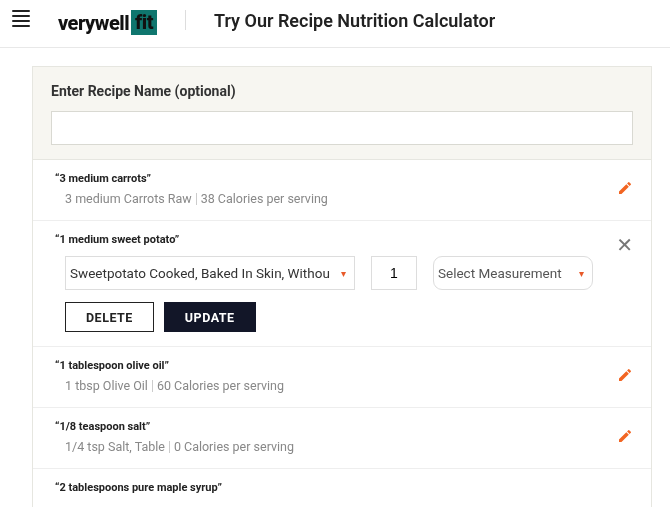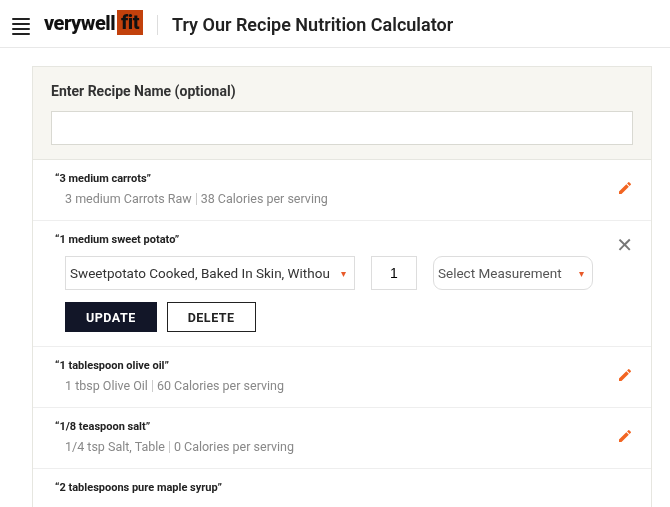--- a/index.html
+++ b/index.html
@@ -5,24 +5,24 @@
   * { box-sizing: border-box; margin: 0; padding: 0; }
   body {
     font-family: -apple-system, BlinkMacSystemFont, "Segoe UI", Roboto, Helvetica, Arial, sans-serif;
     background: #fff;
     width: 670px;
     height: 507px;
     overflow: hidden;
   }
   .header {
     display: flex;
-    align-items: flex-end;
+    align-items: flex-start;
     padding: 10px 12px 12px 12px;
     border-bottom: 1px solid #e8e8e8;
-    gap: 14px;
+    gap: 28px;
   }
   .menu-icon {
     display: flex;
     flex-direction: column;
     gap: 3px;
     cursor: pointer;
   }
   .menu-icon span {
     width: 18px;
     height: 2px;
@@ -31,21 +31,21 @@
   }
   .brand {
     font-weight: 800;
     font-size: 20px;
     letter-spacing: -0.5px;
     color: #111;
     display: flex;
     align-items: center;
   }
   .brand .fit {
-    background: #c2410c;
+    background: #0f766e;
     padding: 0px 4px 1px 4px;
     margin-left: 2px;
     font-weight: 800;
   }
   .header-divider {
     width: 1px;
     height: 20px;
     background: #ddd;
   }
   .tagline {
@@ -233,25 +233,25 @@
           <span>Sweetpotato Cooked, Baked In Skin, Withou</span>
           <span class="caret">▾</span>
         </div>
         <input class="qty-input" type="text" value="1" style="">
         <div class="dropdown measure">
           <span>Select Measurement</span>
           <span class="caret">▾</span>
         </div>
       </div>
       <div class="btn-row">
+        <div class="btn delete">
+            <span>DELETE</span>
+          </div>
         <div class="btn update">
             <span>UPDATE</span>
-          </div>
-        <div class="btn delete">
-            <span>DELETE</span>
           </div>
       </div>
     </div>
 
     <div class="ing-row">
       <div class="ing-title">“1 tablespoon olive oil”</div>
       <div class="ing-meta">
         <span>1 tbsp Olive Oil</span>
         <span class="vbar"></span>
         <span>60 Calories per serving</span>

